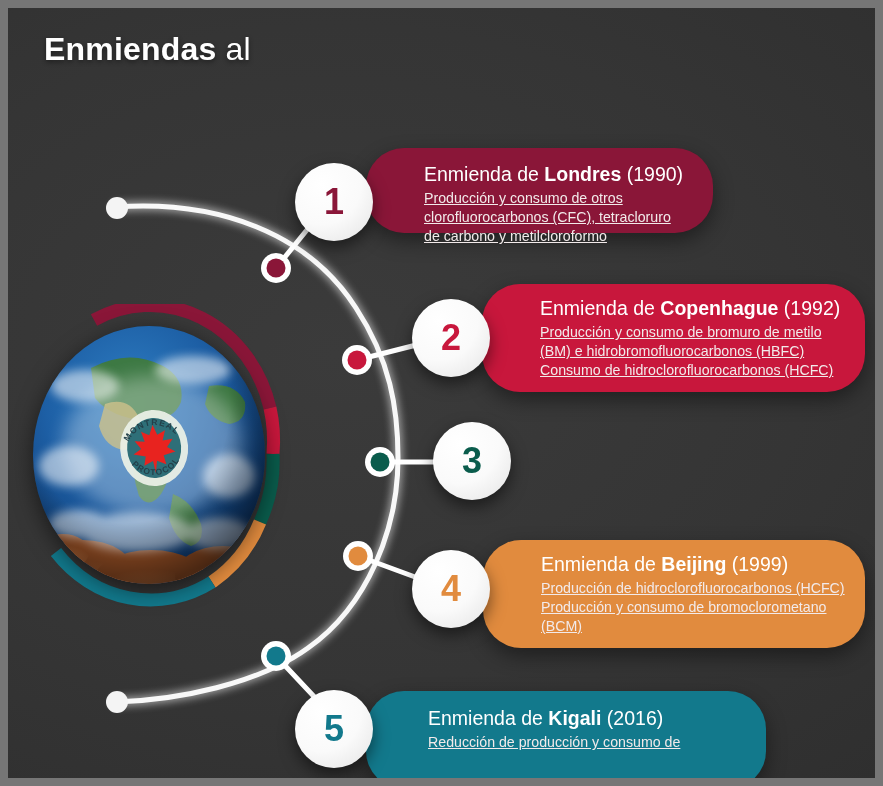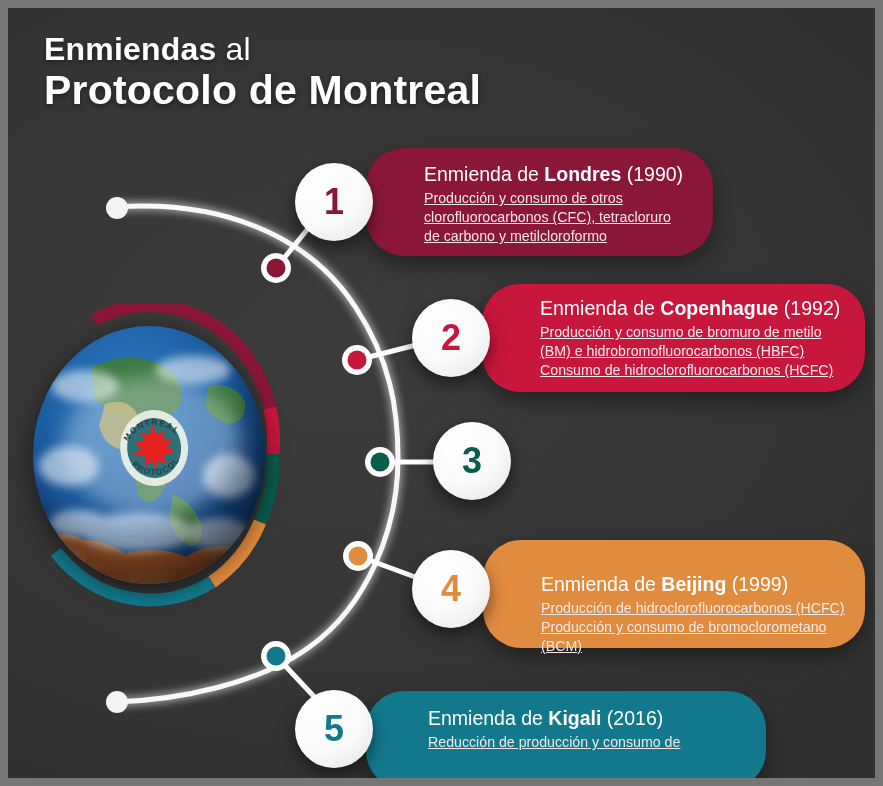--- a/index.html
+++ b/index.html
@@ -92,21 +92,20 @@
   .t4{color:#e18b3e;} .t5{color:#12798c;}
 </style>
 </head>
 <body>
 
 <div id="stage">
   <div id="canvas">
 
     <div class="title">
       <div class="l1"><b>Enmiendas</b><span> al</span></div>
-      <div class="l2">Protocolo de Montreal</div>
     </div>
 
     <svg class="arc-svg" viewBox="0 0 867 770">
       <defs>
         <filter id="softglow" x="-60%" y="-60%" width="220%" height="220%">
           <feGaussianBlur stdDeviation="5" result="b"></feGaussianBlur>
           <feMerge>
               <feMergeNode in="b"></feMergeNode>
               <feMergeNode in="SourceGraphic"></feMergeNode>
             </feMerge>
@@ -227,21 +226,21 @@
           <text font-size="8.5" font-weight="700" fill="#23404a" letter-spacing="1.1" font-family="'Liberation Sans',sans-serif">
             <textPath href="#arcTop" startOffset="12%">MONTREAL</textPath>
           </text>
           <text font-size="8.5" font-weight="700" fill="#23404a" letter-spacing="1.1" font-family="'Liberation Sans',sans-serif">
             <textPath href="#arcBot" startOffset="14%">PROTOCOL</textPath>
           </text>
         </svg>
       </div>
     </div>
 
-    <div class="card c1" style="left:358px;top:140px;width:347px;height:108px;">
+    <div class="card c1" style="left:358px;top:140px;width:347px;height:85px;">
       <div class="inner" style="left:58px;top:15px;right:16px;">
         <div class="head">
           <span>Enmienda de </span><b>Londres</b> <span>(1990)</span>
         </div>
         <div class="body">
           <div>Producción y consumo de otros</div>
           <div>clorofluorocarbonos (CFC), tetracloruro</div>
           <div>de carbono y metilcloroformo</div>
         </div>
       </div>
@@ -264,21 +263,21 @@
     </div>
     <div class="numcirc t2" style="left:404px;top:291px;">
       <span>2</span>
     </div>
 
     <div class="numcirc t3" style="left:425px;top:414px;">
       <span>3</span>
     </div>
 
     <div class="card c4" style="left:475px;top:532px;width:382px;height:108px;">
-      <div class="inner" style="left:58px;top:13px;right:12px;margin-top:20px;">
+      <div class="inner" style="left:58px;top:13px;right:12px;">
         <div class="head">
           <span>Enmienda de </span><b>Beijing</b> <span>(1999)</span>
         </div>
         <div class="body">
           <div>Producción de hidroclorofluorocarbonos (HCFC)</div>
           <div>Producción y consumo de bromoclorometano</div>
           <div>(BCM)</div>
         </div>
       </div>
     </div>

